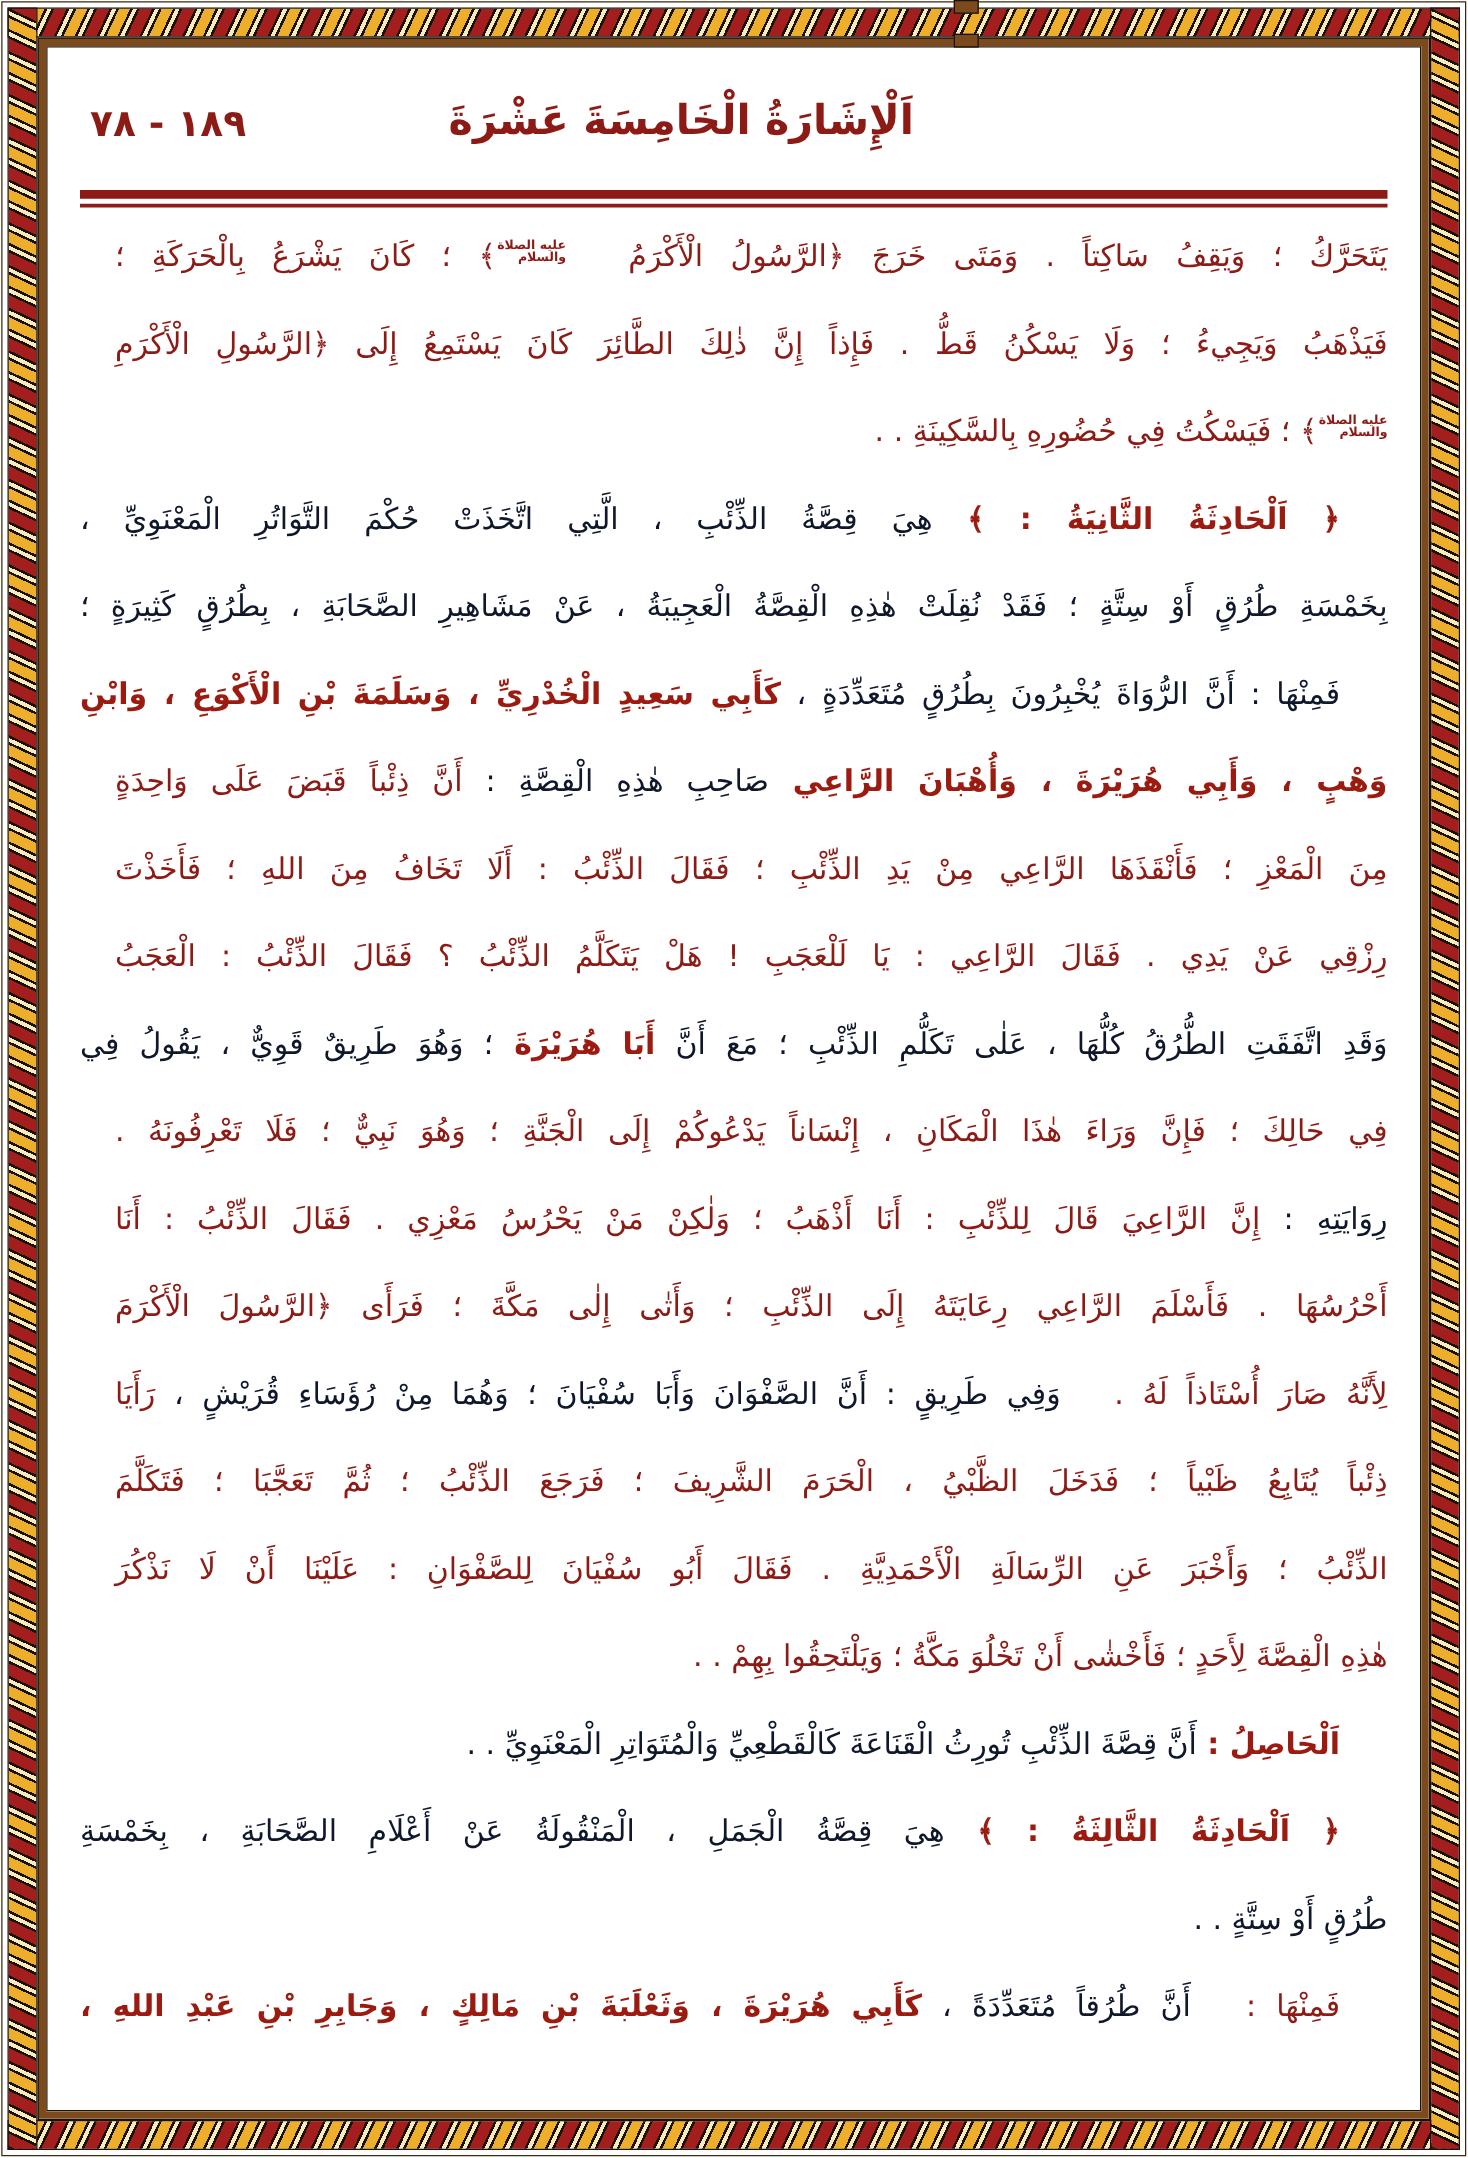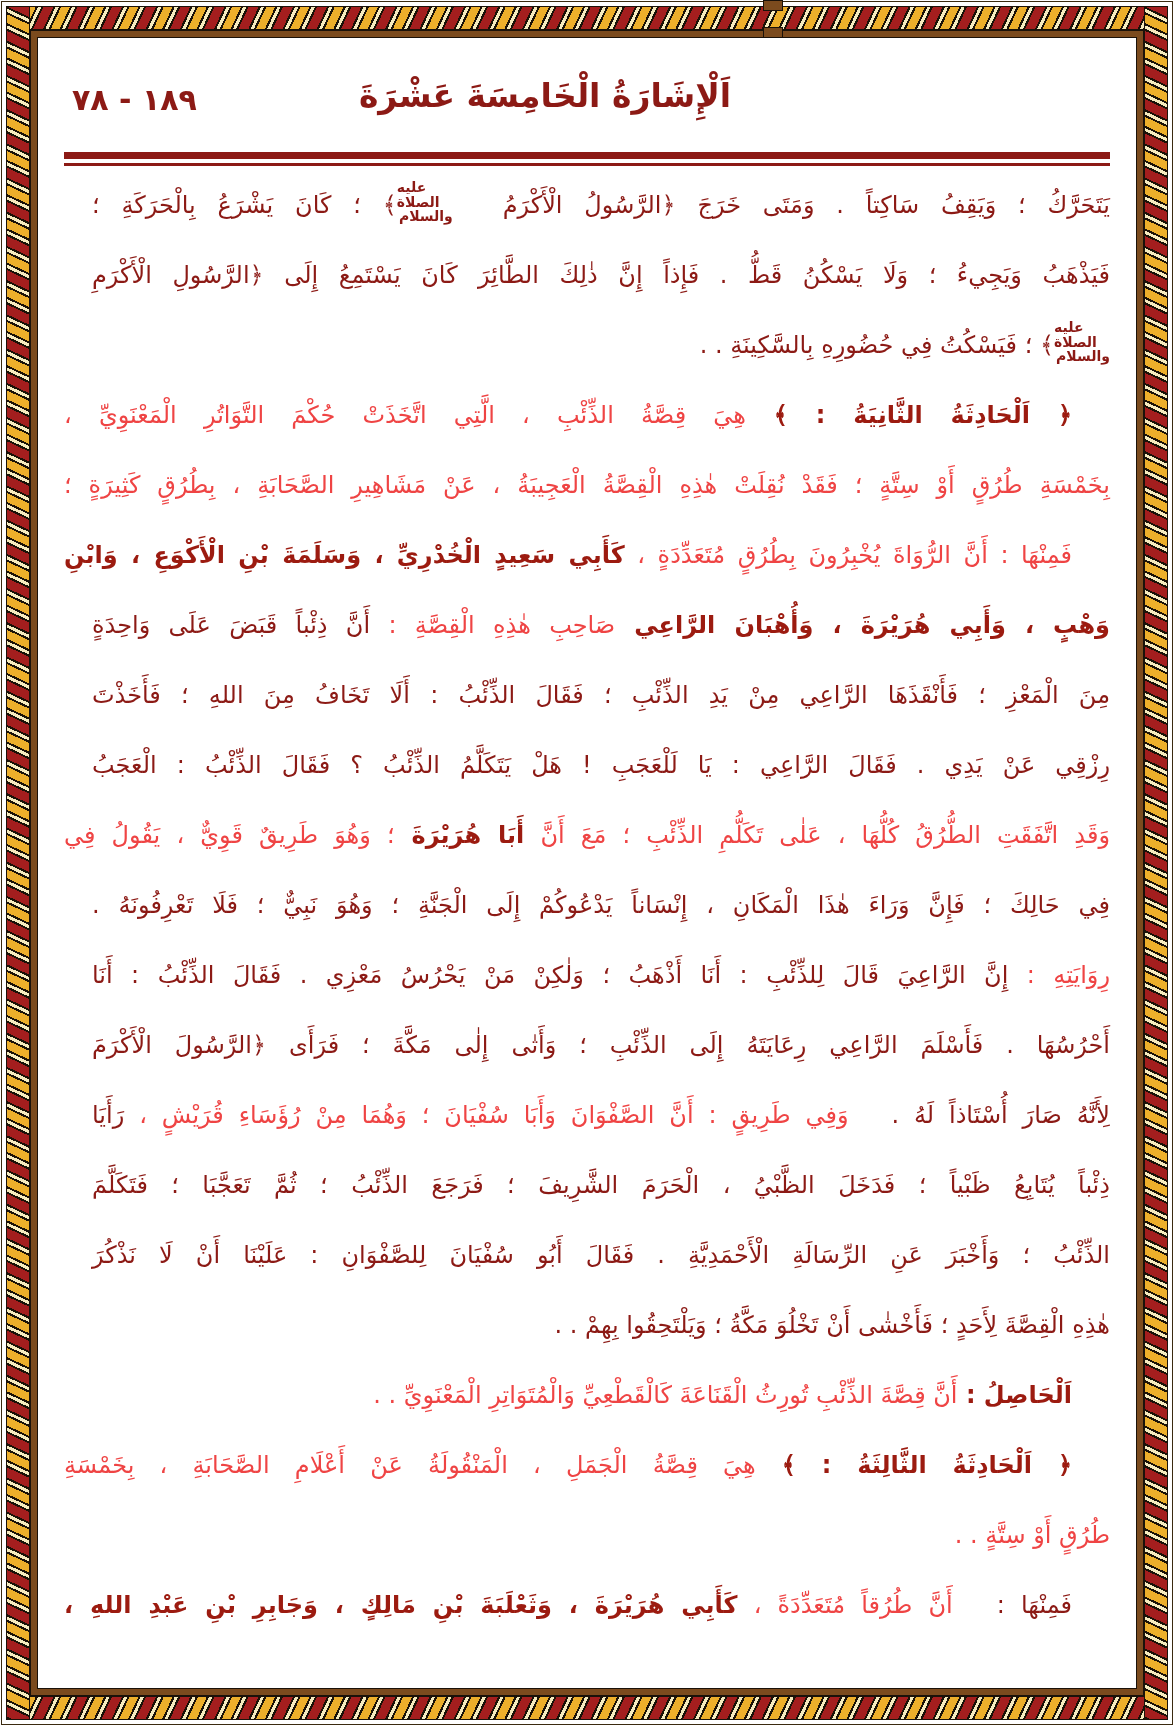--- a/index.html
+++ b/index.html
@@ -54,27 +54,27 @@
 
   .lines { margin-top:4px; }
   .line {
     height:70px; line-height:70px; font-size:24px;
     text-align:justify; text-align-last:justify;
     color:#1a1a1a; white-space:nowrap; overflow:visible;
   }
   .line.end { text-align:right; text-align-last:right; }
   .line.indent { padding-right:38px; }
 
-  .seg-black { color:#ef4444; }
+  .seg-black { color:#0f172a; }
   .seg-red { color:#8c1a15;margin-left:28px; }
   .seg-bold { color:#9c1b10; font-weight:bold; }
   .lig {
-    display:inline-block; width:56px; font-size:14px; line-height:1.05;
+    display:inline-block; width:56px; font-size:10px; line-height:1.05;
     vertical-align:middle; color:#8c1a15; font-weight:bold;
-    text-align:left; white-space:normal; transform:translateY(-4px);
+    text-align:right; white-space:normal; transform:translateY(-4px);
   }
 </style>
 </head>
 <body>
 
 <div class="page">
 
   <div class="outer-hairline"></div>
   <div class="band band-h band-top"></div>
   <div class="band band-h band-bottom"></div>

